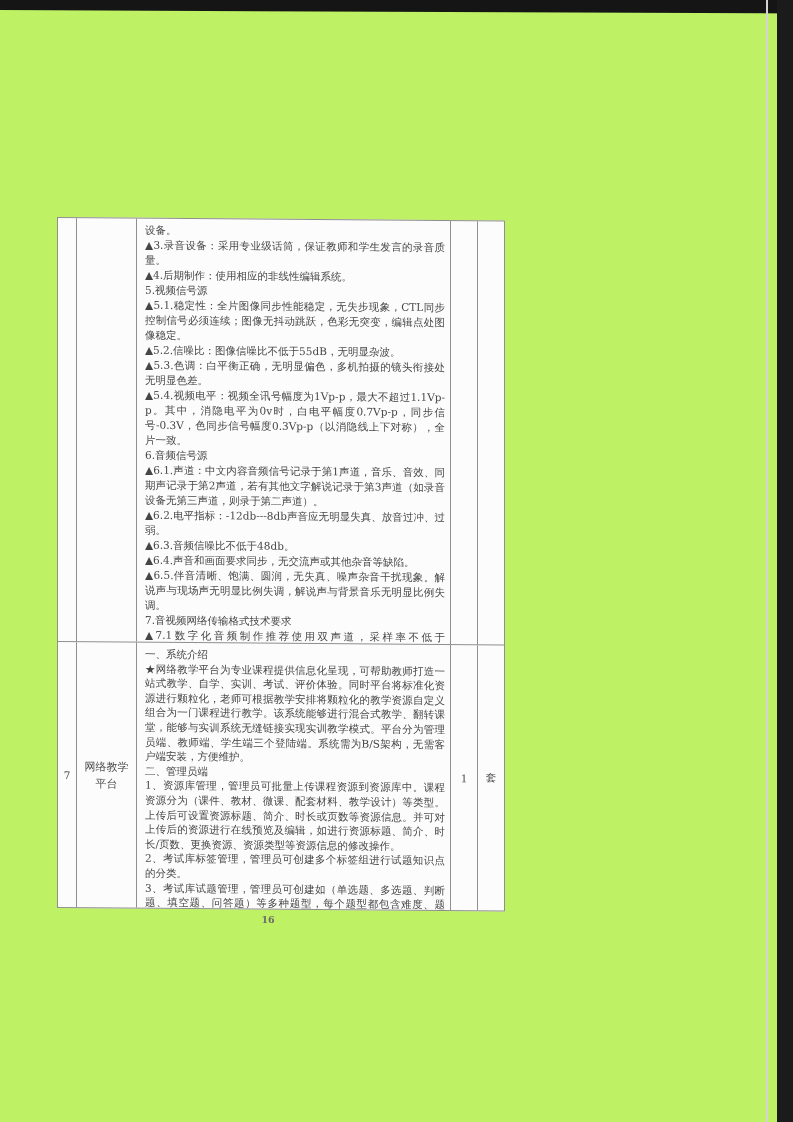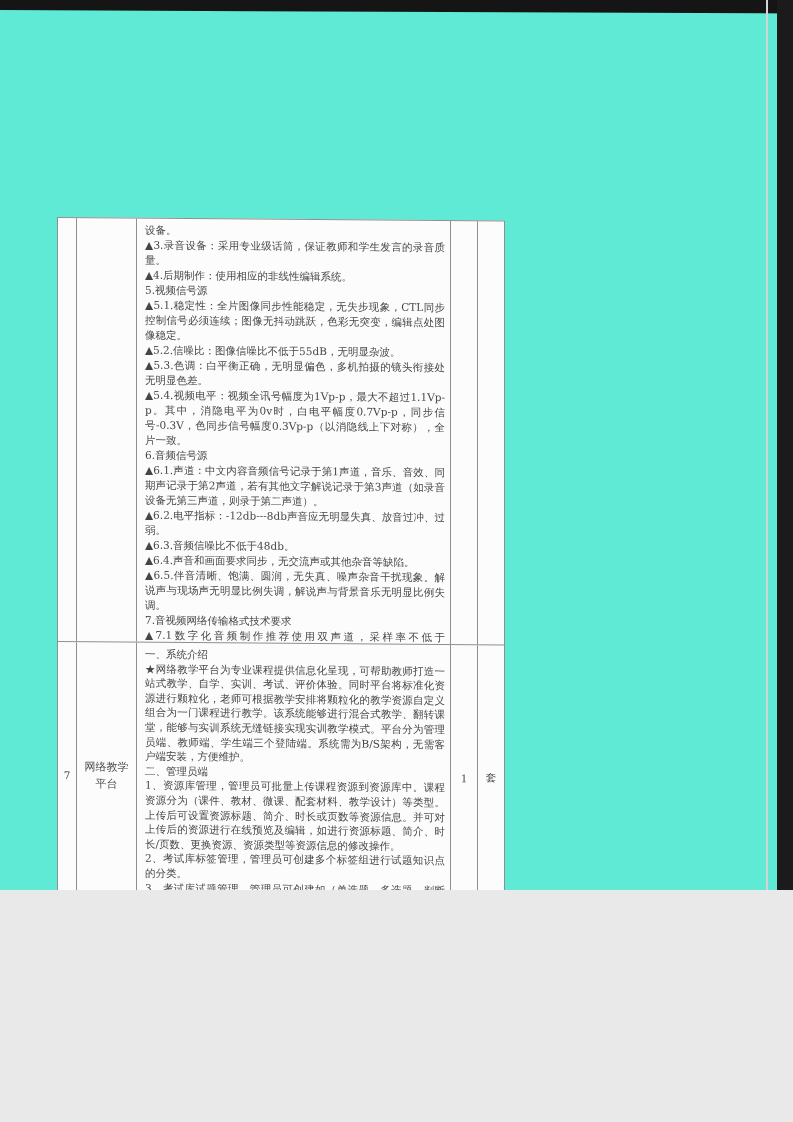--- a/index.html
+++ b/index.html
@@ -1,18 +1,18 @@
 <!DOCTYPE html>
 <html><head>
 <meta charset="utf-8">
 <style>
   html,body { margin:0; padding:0; background:#e9e9e9; }
   .page {
-    position:relative; width:793px; height:890px;
-    background:#5eead4; overflow:hidden;
+    position:relative; width:793px; height:1122px;
+    background:#bef264; overflow:hidden;
     font-family:"DejaVu Serif","Liberation Serif",serif;
     color:#474747;
   }
   
   .band-top {
     position:absolute; left:-5px; top:-4px; width:810px; height:14px;
     background:#151515; transform:rotate(0.25deg); transform-origin:left top;
   }
   .edge-line {
     position:absolute; left:766px; top:0; width:2px; height:1122px;

